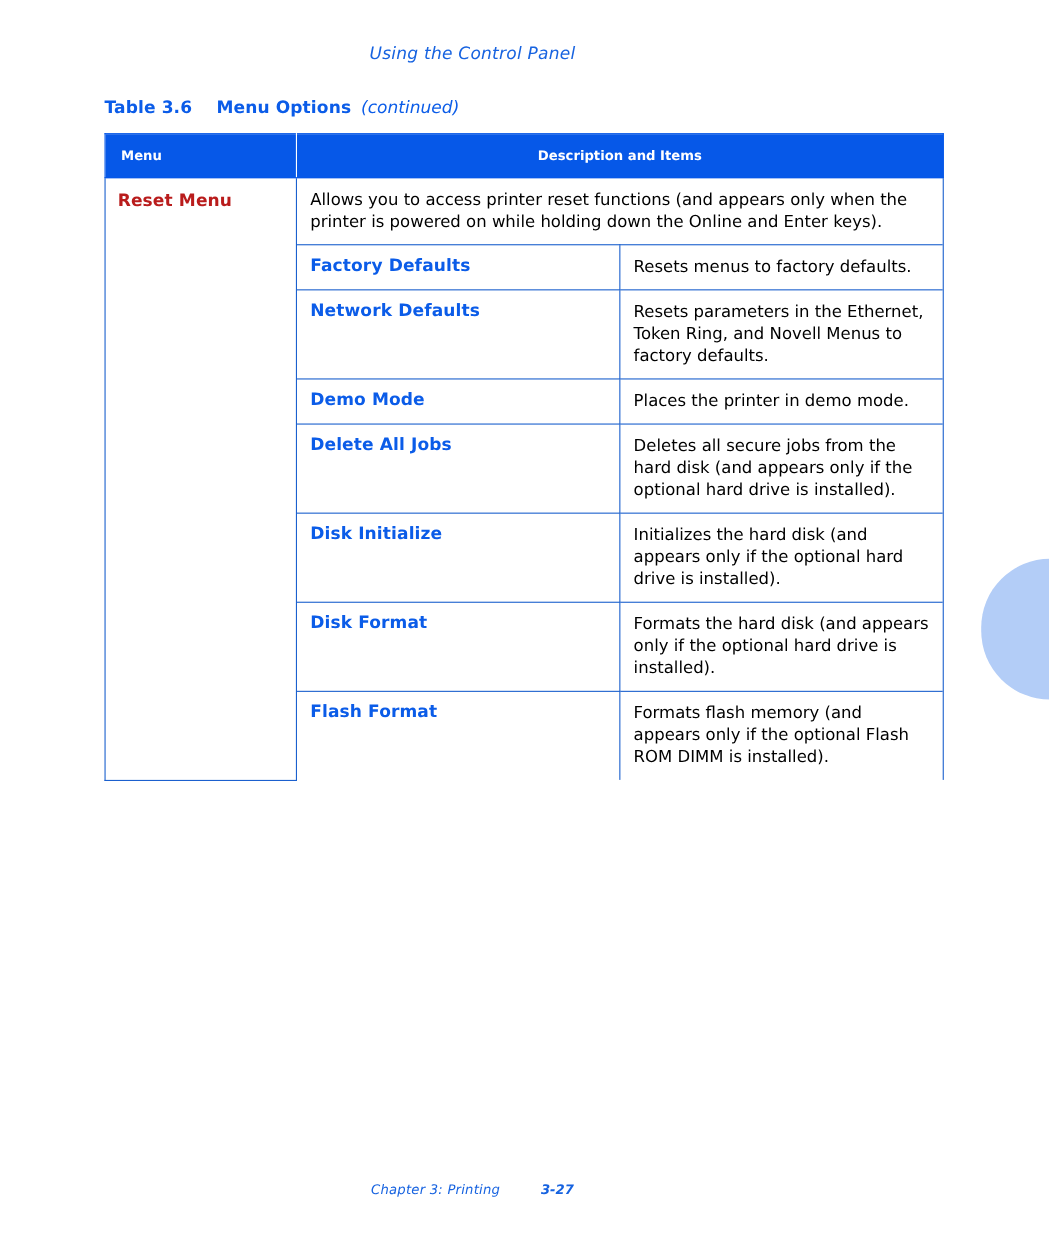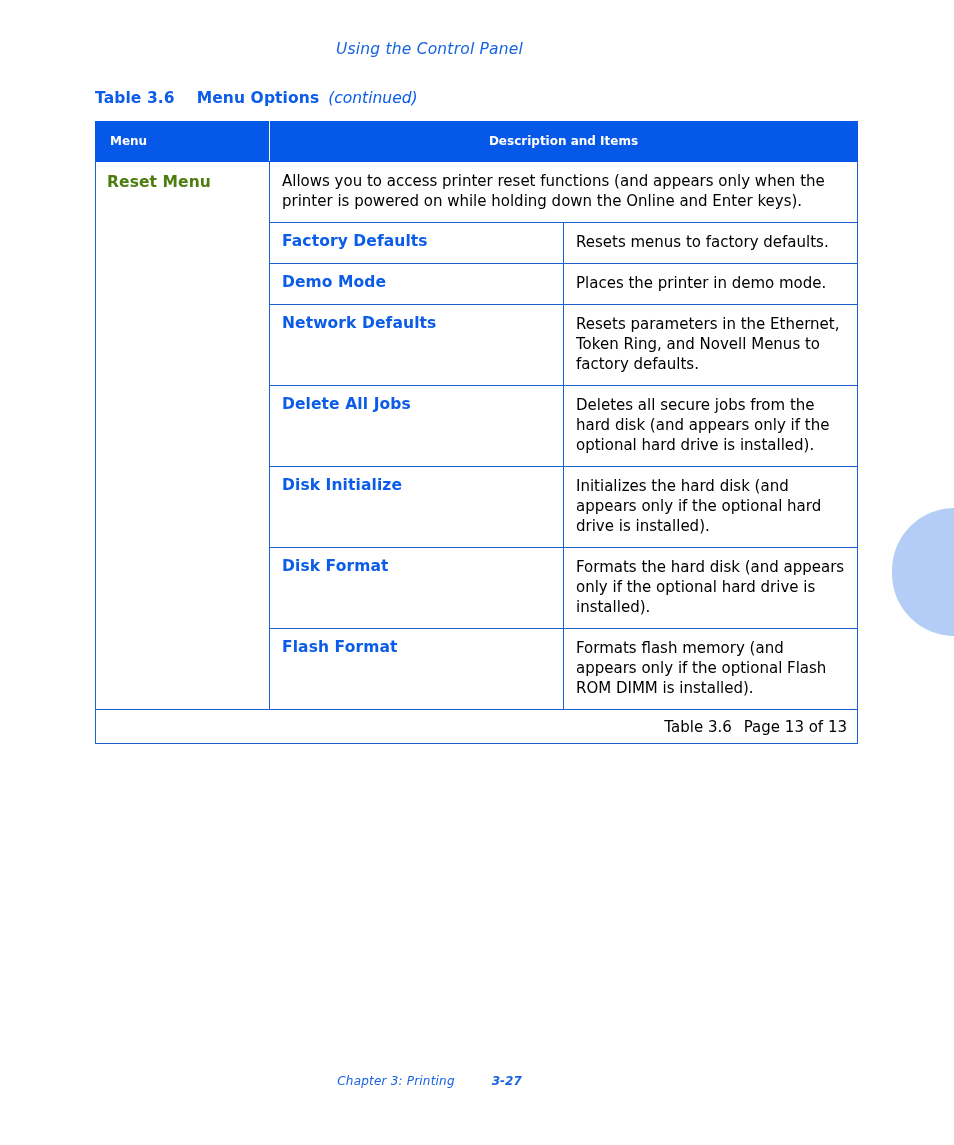--- a/index.html
+++ b/index.html
@@ -88,21 +88,21 @@
   }
 
   .col-menu {
     width: 159px;
     border-left: 1px solid #1B60CE;
     border-right: 1px solid #1B60CE;
     border-bottom: 1px solid #1B60CE;
     padding: 11px 0 0 11px !important;
   }
   .menu-name {
-    color: #4d7c0f;
+    color: #b91c1c;
     font-weight: bold;
     font-size: 15.5px;
     letter-spacing: 0.1px;
     white-space: nowrap;
   }
 
   .col-body {
     border-right: 1px solid #1B60CE;
     padding: 0 !important;
   }
@@ -232,32 +232,32 @@
             <tr>
               <td class="item-name-cell">
                 <div class="item-name">Factory Defaults</div>
               </td>
               <td class="item-desc-cell">
                 <div class="body-text">Resets menus to factory defaults.</div>
               </td>
             </tr>
             <tr>
               <td class="item-name-cell">
+                <div class="item-name">Network Defaults</div>
+              </td>
+              <td class="item-desc-cell">
+                <div class="body-text">Resets parameters in the Ethernet, Token Ring, and Novell Menus to factory defaults.</div>
+              </td>
+            </tr>
+            <tr>
+              <td class="item-name-cell">
                 <div class="item-name">Demo Mode</div>
               </td>
               <td class="item-desc-cell">
                 <div class="body-text">Places the printer in demo mode.</div>
-              </td>
-            </tr>
-            <tr>
-              <td class="item-name-cell">
-                <div class="item-name">Network Defaults</div>
-              </td>
-              <td class="item-desc-cell">
-                <div class="body-text">Resets parameters in the Ethernet, Token Ring, and Novell Menus to factory defaults.</div>
               </td>
             </tr>
             <tr>
               <td class="item-name-cell">
                 <div class="item-name">Delete All Jobs</div>
               </td>
               <td class="item-desc-cell">
                 <div class="body-text">Deletes all secure jobs from the hard disk (and appears only if the optional hard drive is installed).</div>
               </td>
             </tr>
@@ -282,25 +282,20 @@
                 <div class="item-name">Flash Format</div>
               </td>
               <td class="item-desc-cell last-item">
                 <div class="body-text">Formats flash memory (and appears only if the optional Flash ROM DIMM is installed).</div>
               </td>
             </tr>
           </tbody>
         </table>
       </td>
     </tr>
-    <tr class="tfoot-row">
-      <td colspan="2" class="tfoot-label">
-        <span>Table 3.6</span><span class="gap"></span><span>Page 13 of 13</span>
-      </td>
-    </tr>
   </tbody>
 </table>
 
 <div class="edge-tab"></div>
 
 <div class="page-footer">
   <span class="chapter">Chapter 3: Printing</span><span class="folio">3-27</span>
 </div>
 
 </body></html>

